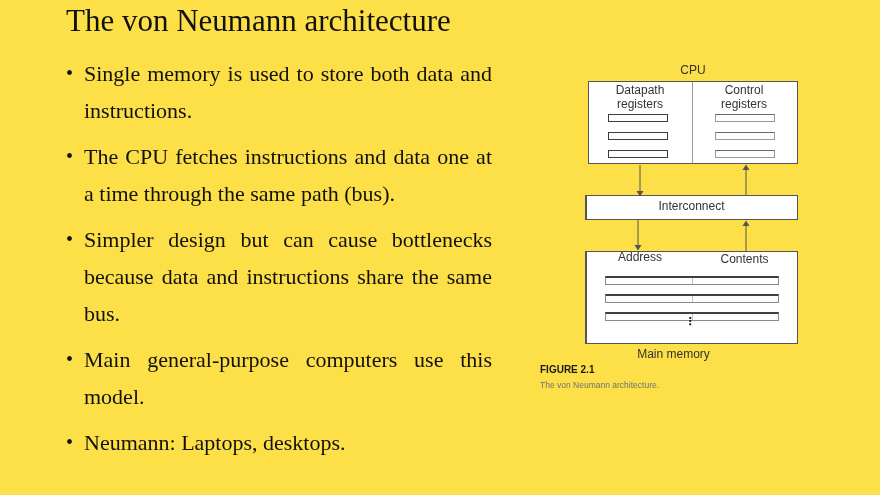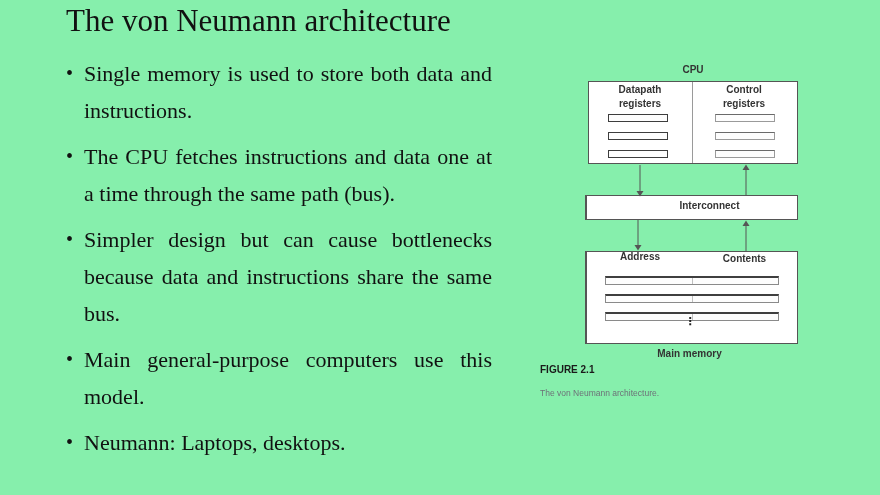--- a/index.html
+++ b/index.html
@@ -4,21 +4,21 @@
 <style>
   html, body {
     margin: 0;
     padding: 0;
     background: #ffffff;
   }
   .slide {
     position: relative;
     width: 880px;
     height: 495px;
-    background: #86efac;
+    background: #fde047;
     overflow: hidden;
     font-family: "Liberation Serif", serif;
     color: #111111;
   }
   
   .title {
     position: absolute;
     left: 66px;
     top: 0px;
     width: 460px;
@@ -51,25 +51,24 @@
   .bullet-text {
     flex: 1 1 auto;
     text-align: justify;
     text-align-last: left;
     color: #111111;
   }
   
   .fig-label {
     position: absolute;
     font-family: "Liberation Sans", sans-serif;
-    font-size: 10px;
+    font-size: 12px;
     line-height: 10px;
     color: #333333;
     text-align: center;
-    font-weight: bold;
   }
   .box {
     position: absolute;
     border: 1.5px solid #555555;
     background: #ffffff;
     box-sizing: border-box;
   }
   .cpu-box      { left: 588px; top: 81px;  width: 210px; height: 83px; }
   .cpu-divider  {
     position: absolute;
@@ -82,21 +81,21 @@
     box-sizing: border-box;
     background: #fdfdfd;
   }
   .reg-left  { border: 1px solid #3d3d3d; }
   .reg-right { border: 1px solid #9a9a9a; border-top-color: #6a6a6a; }
   .ic-box {
     left: 585px; top: 195px; width: 213px; height: 25px;
     border-left-width: 2.5px;
   }
   .ic-label {
-    left: 603px; top: 201px; width: 213px;
+    left: 585px; top: 201px; width: 213px;
   }
   .mm-box {
     left: 585px; top: 251px; width: 213px; height: 93px;
     border-left-width: 2.5px;
   }
   .mem-row {
     position: absolute;
     left: 605px;
     width: 174px; height: 9px;
     box-sizing: border-box;
@@ -130,21 +129,21 @@
     position: absolute;
     left: 540px; top: 364px;
     font-family: "Liberation Sans", sans-serif;
     font-size: 10px;
     font-weight: 700;
     color: #1a1a1a;
     text-align: left;
   }
   .fig-caption {
     position: absolute;
-    left: 540px; top: 388px;
+    left: 540px; top: 380px;
     font-family: "Liberation Sans", sans-serif;
     font-size: 8.5px;
     color: #6d7278;
     text-align: center;
   }
 </style>
 </head>
 <body>
 
 <div class="slide">
@@ -207,21 +206,21 @@
     </div>
     <div class="mem-row" style="top:294px;">
       <div class="mem-row-divider"></div>
     </div>
     <div class="mem-row" style="top:312px;">
       <div class="mem-row-divider"></div>
     </div>
 
     <div class="mm-ellipsis">⋮</div>
 
-    <div class="fig-label" style="left:583px; top:349px; width:213px;">Main memory</div>
+    <div class="fig-label" style="left:567px; top:349px; width:213px;">Main memory</div>
 
     <svg class="arrows-svg" viewBox="0 0 350 300" xmlns="http://www.w3.org/2000/svg">
 
       <line x1="110" y1="110" x2="110" y2="137" stroke="#555555" stroke-width="1"></line>
       <polygon points="106.5,136 113.5,136 110,141.5" fill="#555555"></polygon>
 
       <line x1="216" y1="141" x2="216" y2="114" stroke="#555555" stroke-width="1"></line>
       <polygon points="212.5,115 219.5,115 216,109.5" fill="#555555"></polygon>
 
       <line x1="108" y1="165" x2="108" y2="191" stroke="#555555" stroke-width="1"></line>

